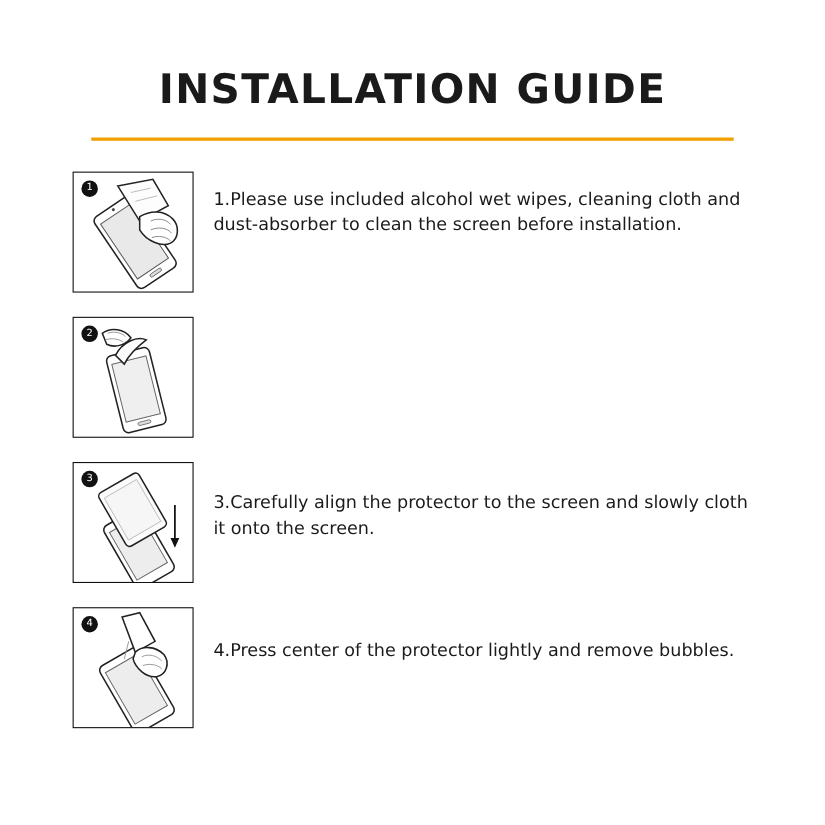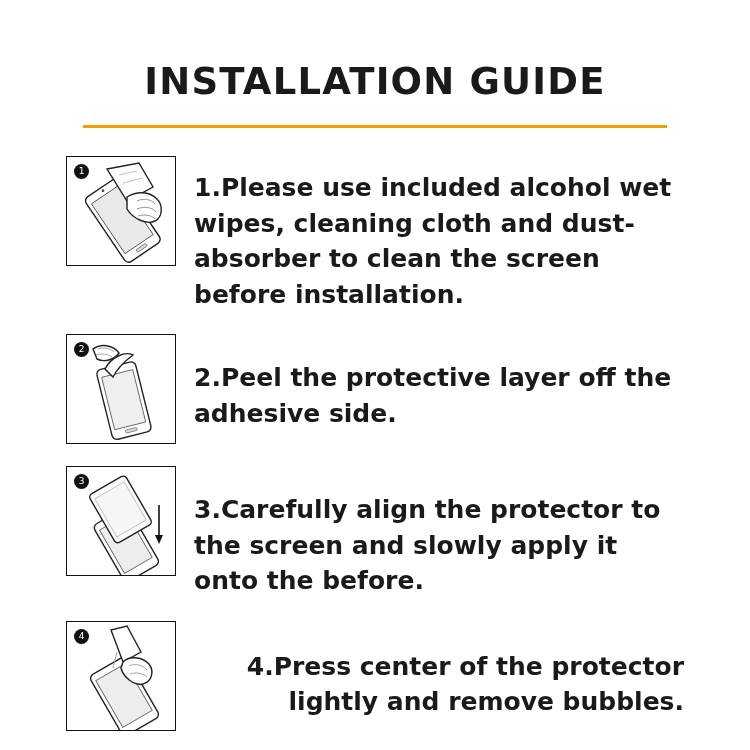--- a/index.html
+++ b/index.html
@@ -64,25 +64,24 @@
     background: #111;
     color: #fff;
     font-size: 9px;
     line-height: 15px;
     text-align: center;
     font-family: "DejaVu Sans", sans-serif;
     z-index: 5;
   }
   .txt {
     padding-left: 18px;
-    font-size: 25px;
+    font-size: 16px;
     line-height: 1.42;
     color: #1a1a1a;
     font-family: "DejaVu Sans", sans-serif;
-    font-weight: bold;
   }
   .txt .num {
     display: inline;
   }
   .step-1 .txt { padding-top: 14px; }
   .step-2 .txt { padding-top: 26px; }
   .step-3 .txt { padding-top: 26px; }
   .step-4 .txt { padding-top: 28px; text-align: right; }
 
   .svg-wrap { position: absolute; inset: 0; }
@@ -141,23 +140,20 @@
 
               <path d="M38 34 C44 22, 58 16, 66 20 C58 26, 50 34, 46 42 Z" fill="#fcfcfc" stroke="#222"></path>
 
               <path d="M26 14 C34 8, 46 10, 52 18 C48 24, 38 28, 30 24 Z" fill="#ffffff" stroke="#222"></path>
               <path d="M31 14 C36 12, 43 13, 47 17" stroke="#999" stroke-width="0.9"></path>
               <path d="M29 20 C34 18, 41 19, 45 22" stroke="#999" stroke-width="0.9"></path>
             </g>
           </svg>
         </div>
       </div>
-      <div class="txt">
-        <span class="num">2.</span><span>Peel the protective layer off the adhesive side.</span>
-      </div>
     </div>
 
     <div class="step step-3">
       <div class="illus">
         <div class="badge">3</div>
         <div class="svg-wrap">
           <svg viewBox="0 0 110 110" width="110" height="110">
             <g fill="none" stroke="#222" stroke-width="1.4">
 
               <g transform="rotate(-30 55 72)">
@@ -170,21 +166,21 @@
                 <rect x="38" y="20" width="34" height="44" fill="#f6f6f6" stroke="#bbb" stroke-width="0.8"></rect>
               </g>
 
               <path d="M92 38 L92 74" stroke="#111" stroke-width="1.6"></path>
               <path d="M88 68 L92 77 L96 68 Z" fill="#111" stroke="none"></path>
             </g>
           </svg>
         </div>
       </div>
       <div class="txt">
-        <span class="num">3.</span><span>Carefully align the protector to  the screen and slowly apply it onto the before.</span>
+        <span class="num">3.</span><span>Carefully align the protector to  the screen and slowly cloth it onto the screen.</span>
       </div>
     </div>
 
     <div class="step step-4">
       <div class="illus">
         <div class="badge">4</div>
         <div class="svg-wrap">
           <svg viewBox="0 0 110 110" width="110" height="110">
             <g fill="none" stroke="#222" stroke-width="1.4">
               <g transform="rotate(-30 55 70)">

